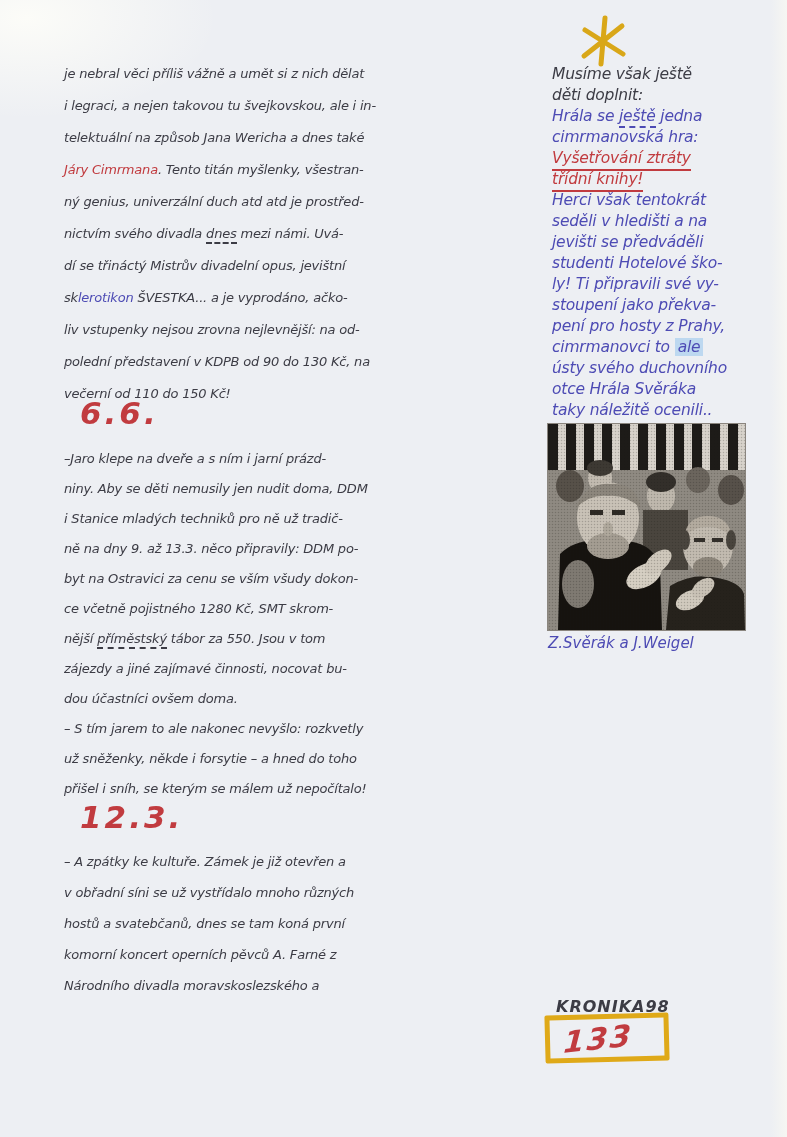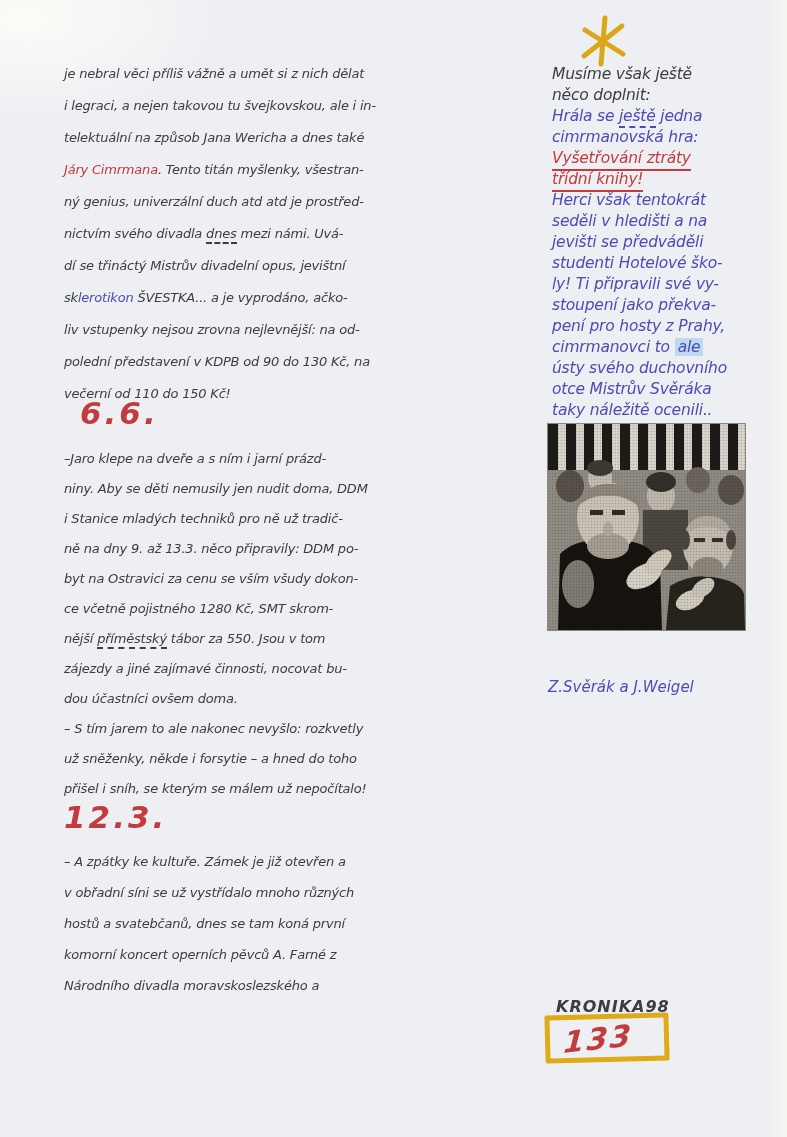--- a/index.html
+++ b/index.html
@@ -39,21 +39,21 @@
   .hl{background:var(--highlight); border-radius:0; padding:0 3px;}
   
   .rcol{position:absolute; left:552px; top:64px; width:232px;}
   .rln{white-space:nowrap; font-size:15.5px; height:21px; line-height:21px; letter-spacing:-0.2px;}
   .asterisk{position:absolute; left:580px; top:14px;}
   
   .photo{
     position:absolute; left:548px; top:424px; width:197px; height:206px;
     outline:1px solid #8a857e; background:#a8a29a;
   }
-  .caption{position:absolute; left:548px; top:633px; width:230px;margin-top:44px;}
+  .caption{position:absolute; left:548px; top:633px; width:230px;}
   .cap-ln{white-space:nowrap; font-size:15px; height:21px; line-height:21px; color:var(--blue);}
   
   .book-label{
     position:absolute; left:556px; top:997px; font-size:16px; font-weight:bold;
     letter-spacing:1px; color:var(--ink);
   }
   .page-box{
     position:absolute; left:545px; top:1014px; width:100px; height:38px;
     border:5px solid var(--gold); border-radius:2px; transform:rotate(-1.5deg);
     display:flex; align-items:center; padding-left:14px;
@@ -104,47 +104,47 @@
     <div class="ln"><span>byt na Ostravici za cenu se vším všudy dokon-</span></div>
     <div class="ln"><span>ce včetně pojistného 1280 Kč, SMT skrom-</span></div>
     <div class="ln"><span>nější </span><span class="dash-u">příměstský</span><span> tábor za 550. Jsou v tom</span></div>
     <div class="ln"><span>zájezdy a jiné zajímavé činnosti, nocovat bu-</span></div>
     <div class="ln"><span>dou účastníci ovšem doma.</span></div>
     <div class="ln"><span>– S tím jarem to ale nakonec nevyšlo: rozkvetly</span></div>
     <div class="ln"><span>už sněženky, někde i forsytie – a hned do toho</span></div>
     <div class="ln"><span>přišel i sníh, se kterým se málem už nepočítalo!</span></div>
   </div>
 
-  <div class="h-date" style="left:64px; top:802px">12.3.</div>
+  <div class="h-date" style="left:80px; top:802px">12.3.</div>
 
   <div class="para p3" style="top:846px">
     <div class="ln"><span>– A zpátky ke kultuře. Zámek je již otevřen a</span></div>
     <div class="ln"><span>v obřadní síni se už vystřídalo mnoho různých</span></div>
     <div class="ln"><span>hostů a svatebčanů, dnes se tam koná první</span></div>
     <div class="ln"><span>komorní koncert operních pěvců A. Farné z</span></div>
     <div class="ln"><span>Národního divadla moravskoslezského a</span></div>
   </div>
 
   <div class="rcol">
     <div class="rln"><span>Musíme však ještě</span></div>
-    <div class="rln"><span>něco doplnit:</span></div>
+    <div class="rln"><span>děti doplnit:</span></div>
     <div class="rln blue-t"><span>Hrála se </span><span class="dash-u">ještě</span><span> jedna</span></div>
     <div class="rln blue-t"><span>cimrmanovská hra:</span></div>
     <div class="rln red-t"><span class="solid-u">Vyšetřování ztráty</span></div>
     <div class="rln red-t"><span class="solid-u">třídní knihy!</span></div>
     <div class="rln blue-t"><span>Herci však tentokrát</span></div>
     <div class="rln blue-t"><span>seděli v hledišti a na</span></div>
     <div class="rln blue-t"><span>jevišti se předváděli</span></div>
     <div class="rln blue-t"><span>studenti Hotelové ško-</span></div>
     <div class="rln blue-t"><span>ly! Ti připravili své vy-</span></div>
     <div class="rln blue-t"><span>stoupení jako překva-</span></div>
     <div class="rln blue-t"><span>pení pro hosty z Prahy,</span></div>
     <div class="rln blue-t"><span>cimrmanovci to </span><span class="hl">ale</span></div>
     <div class="rln blue-t"><span>ústy svého duchovního</span></div>
-    <div class="rln blue-t"><span>otce Mistrův Svěráka</span></div>
+    <div class="rln blue-t"><span>otce Hrála Svěráka</span></div>
     <div class="rln blue-t"><span>taky náležitě ocenili..</span></div>
   </div>
 
   <div class="photo">
     <svg width="197" height="206" viewBox="0 0 197 206">
       <defs>
         <pattern id="curt" width="18" height="46" patternUnits="userSpaceOnUse">
           <rect x="0" y="0" width="10" height="46" fill="#1d1b18"></rect>
           <rect x="10" y="0" width="8" height="46" fill="#d8d3cb"></rect>
         </pattern>

